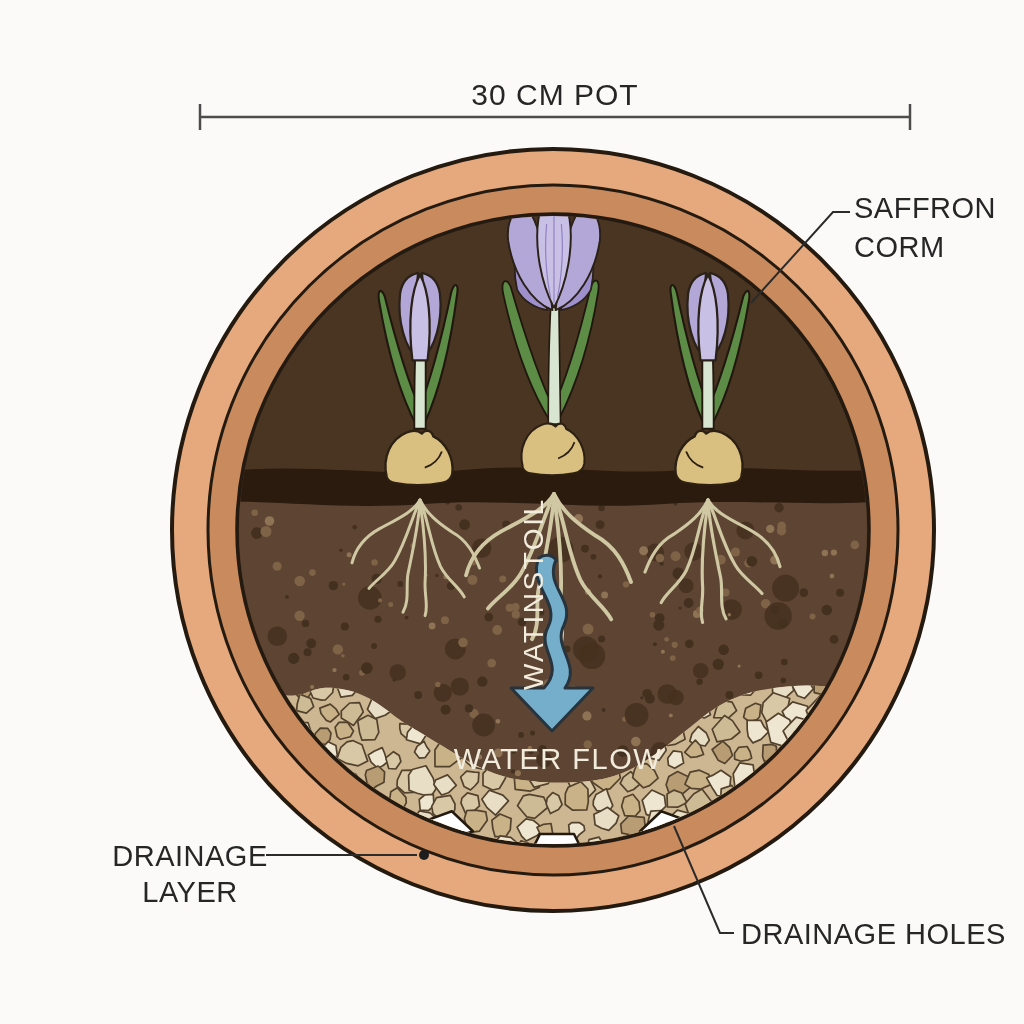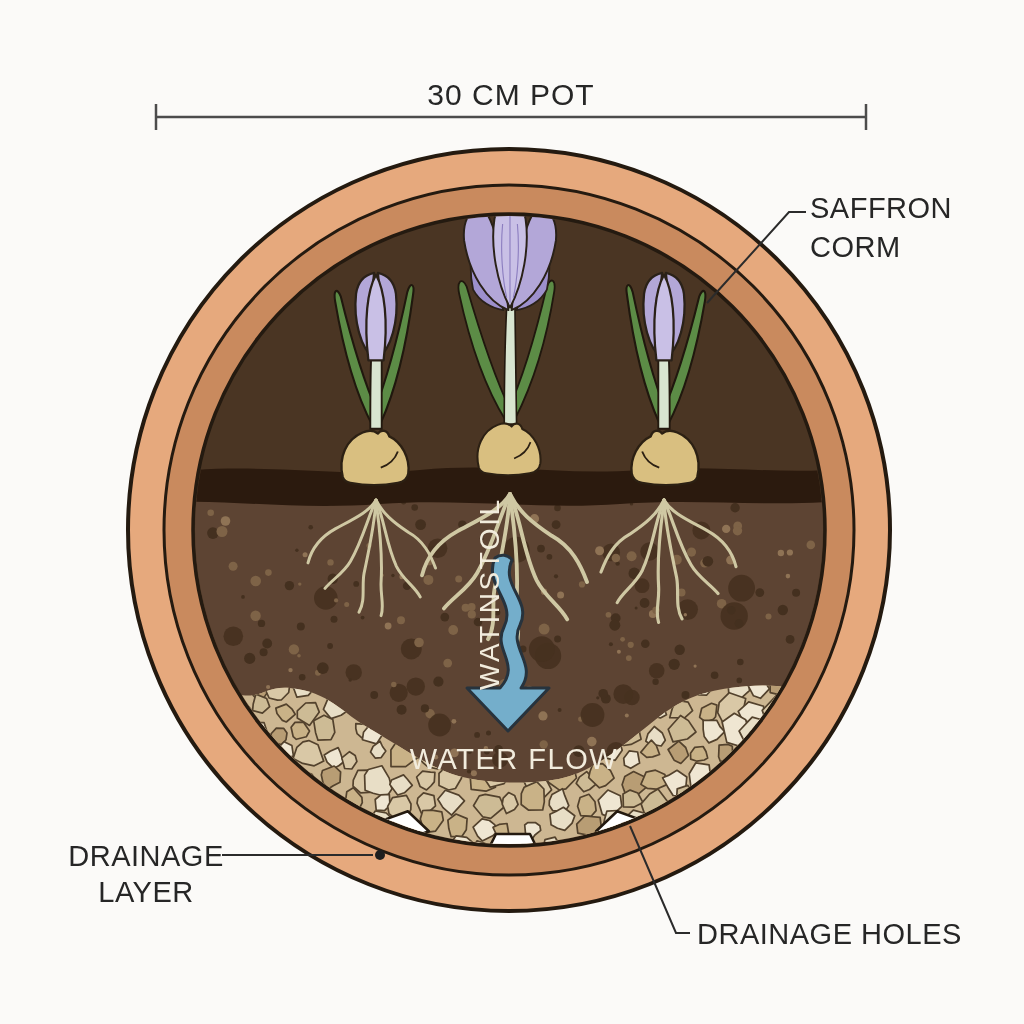--- a/index.html
+++ b/index.html
@@ -1,21 +1,21 @@
 <!DOCTYPE html>
 <html style="--background: #fbfaf8; --pot_rim_outer: #e6a97d; --pot_rim_inner: #c98a5e; --outline: #241a10; --soil_top: #4a3523; --soil_lower: #5d4433; --soil_band: #2b1a0e; --gravel_base: #cdb792; --arrow_blue: #74aecb; --petal_light: #c9c0e6; --petal_mid: #b3a7d8; --petal_dark: #9d90cc; --leaf_green: #5c8c46; --stem_pale: #d8e5d0; --corm_tan: #d9bf80; --root_pale: #cfc8a3; --stamen_orange: #e0762f; --label_text: #262626; --light_text: #f2ecdd;"><head>
 <meta charset="utf-8">
 <style>
   html,body{margin:0;padding:0;}
   body{
     width:1024px;height:1024px;
     background:var(--background,#fbfaf8);
     font-family:"Liberation Sans", sans-serif;
   }
-  #stage{position:relative;width:844px;height:1024px;}
+  #stage{position:relative;width:844px;height:1024px;margin-left:44px;}
   svg{display:block;}
   text{font-family:"Liberation Sans", sans-serif;}
 
   .title-text{font-size:30px;letter-spacing:1px;fill:var(--label_text,#262626);}
   .label-text{font-size:29px;letter-spacing:.5px;fill:var(--label_text,#262626);}
   .measure{stroke:#4c4c4c;stroke-width:2.5;}
   .leader{stroke:#2b2b2b;stroke-width:2;fill:none;}
 
   .rim-outer{fill:var(--pot_rim_outer,#e6a97d);stroke:var(--outline,#241a10);stroke-width:4;}
   .rim-inner{fill:var(--pot_rim_inner,#c98a5e);stroke:var(--outline,#241a10);stroke-width:3;}

